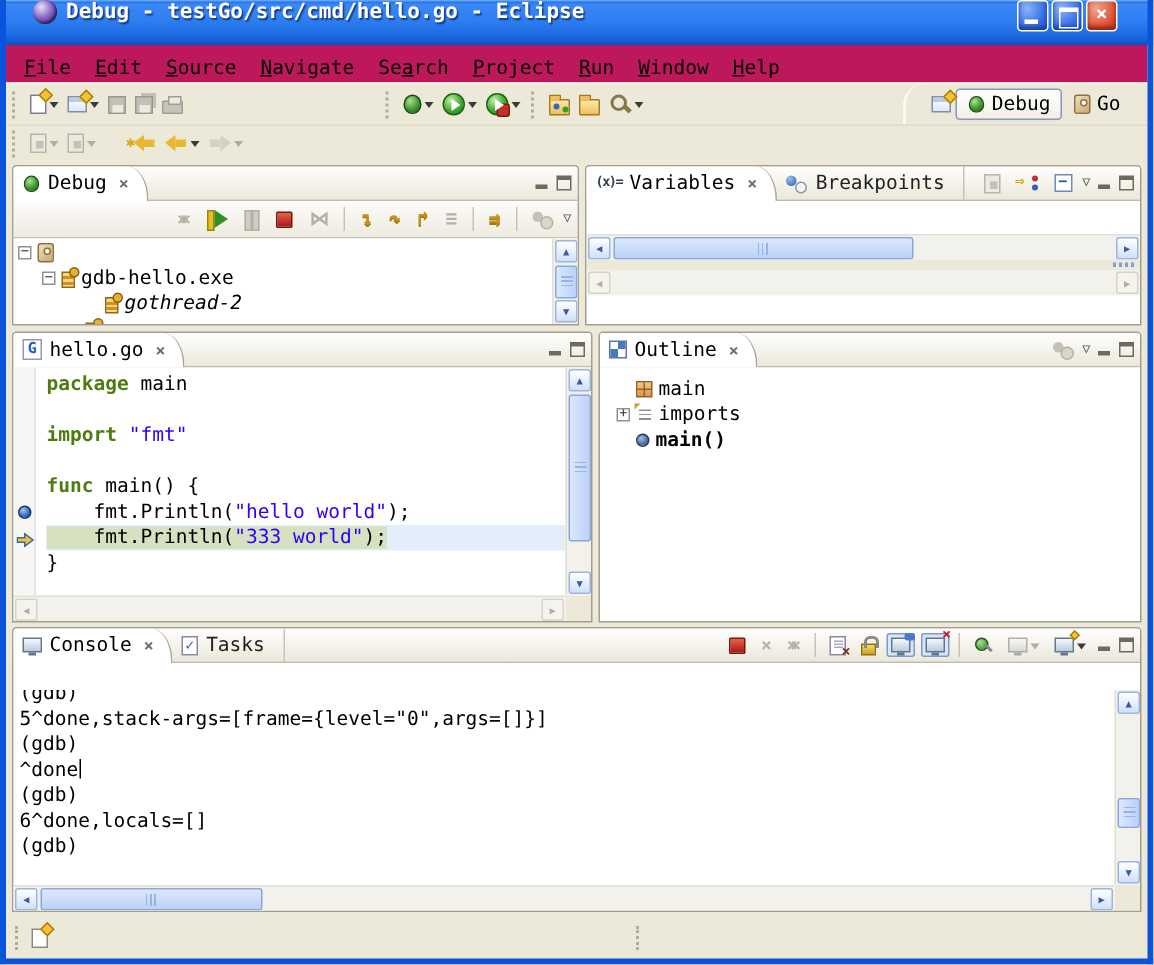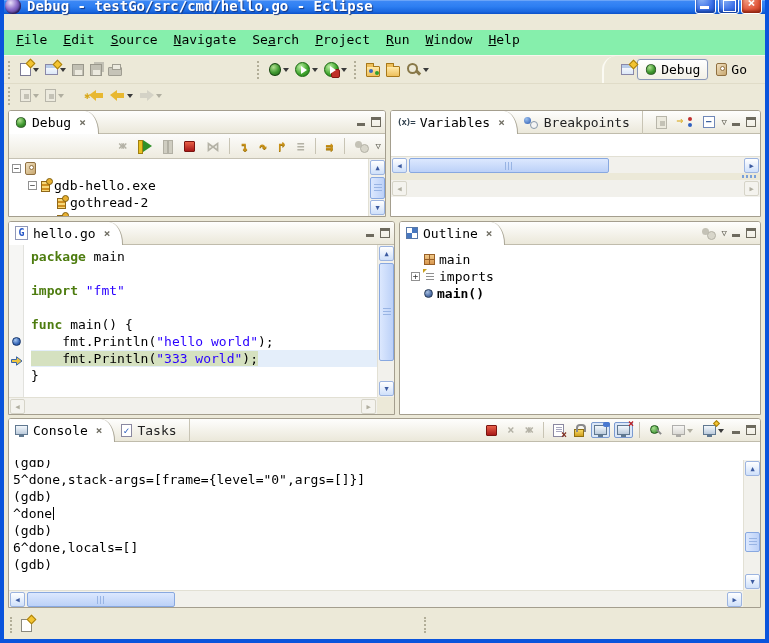--- a/index.html
+++ b/index.html
@@ -2,36 +2,36 @@
 <html><head>
 <meta charset="utf-8">
 <style>
   html,body{margin:0;padding:0;background:#c0c0c0}
   *{box-sizing:border-box}
   .window{position:relative;width:769px;height:643px;background:#ece9d8;overflow:hidden;
           font-family:"DejaVu Sans Mono","Liberation Mono",monospace;font-size:13px;color:#000}
   .frame{position:absolute;inset:0;border:4px solid #0a54dc;border-top:none;pointer-events:none;z-index:60}
 
   
-  .titlebar{position:absolute;left:0;top:0;right:0;height:14px;display:flex;align-items:flex-end;gap:6px;padding:0 5px;
+  .titlebar{position:absolute;left:0;top:0;right:0;height:30px;display:flex;align-items:flex-start;gap:6px;padding:0 22px;
     background:linear-gradient(180deg,#0f63e8 0%,#3b87f5 10%,#2e7ff2 45%,#1a68e0 82%,#0a50c8 100%);
     box-shadow:inset 0 1px 0 #6aa4f8}
   .app-icon{width:16px;height:16px;border-radius:50%;flex:none;
     background:radial-gradient(circle at 35% 30%,#e8e0f8,#8a6ac8 45%,#3a2a72 90%);box-shadow:inset -1px -1px 2px #241a50}
   .tb-title{color:#fff;font-weight:bold;font-size:14px;text-shadow:1px 1px 1px #16377e;white-space:nowrap;flex:1}
   .winbtns{display:flex;gap:2px;margin-right:2px}
   .wbtn{width:21px;height:21px;border:1px solid #fff;border-radius:3px;position:relative;
     background:radial-gradient(circle at 30% 25%,#8db4f5,#3a6fe8 60%,#1e50c8);box-shadow:inset 0 -2px 3px #16409a}
   .wbtn.close{background:radial-gradient(circle at 30% 25%,#f4a58c,#e0563a 60%,#b03018);box-shadow:inset 0 -2px 3px #8a2410;
     color:#fff;font-weight:bold;font-size:13px;text-align:center;line-height:18px}
   .wbtn.min::after{content:"";position:absolute;left:4px;bottom:4px;width:9px;height:3px;background:#fff}
   .wbtn.max::after{content:"";position:absolute;left:4px;top:4px;width:11px;height:10px;border:1px solid #fff;border-top-width:3px}
 
   
-  .menubar{position:absolute;left:4px;top:30px;right:4px;height:25px;display:flex;align-items:flex-start;padding-left:4px;background:#86efac}
+  .menubar{position:absolute;left:4px;top:30px;right:4px;height:25px;display:flex;align-items:flex-end;padding-left:4px;background:#be185d}
   .menu-item{padding:2px 8px;white-space:nowrap;cursor:default}
   .menu-item u{text-decoration:underline}
   .tbrow{position:absolute;left:4px;right:4px;display:flex;align-items:center;background:#ece9d8}
   .tb1{top:55px;height:29px;border-top:1px solid #f8f6ee;border-bottom:1px solid #e0dcc8}
   .tb2{top:84px;height:23px}
   .tgrip{width:5px;height:18px;border-left:2px dotted #b2ae98;margin:0 4px;flex:none}
   .tbtn{display:flex;align-items:center;gap:2px;padding:2px 2px;border:1px solid transparent;border-radius:2px;flex:none}
   .tbtn.pressed{border:1px solid #7a9ad0;background:#dbe7f7}
   .dd{width:0;height:0;border:3px solid transparent;border-top:4px solid #3a3a3a;margin-top:4px}
   .dd.dis{border-top-color:#b0aea0}
@@ -367,21 +367,21 @@
       <div id="debug-tree" style="position:absolute;left:0;top:1px;right:17px;bottom:0;overflow:hidden">
           <div class="trow" style="padding-left: 3px;">
             <span class="texp">−</span>
             <span class="ic i-launch"></span>
           </div>
           <div class="trow" style="padding-left: 19px;">
             <span class="texp">−</span>
             <span class="ic i-proc"></span>
             <span class="tlabel">gdb-hello.exe</span>
           </div>
-          <div class="trow" style="padding-left: 35px;">
+          <div class="trow" style="padding-left: 48px; font-style: italic;">
             <span class="texp none"></span>
             <span class="ic i-proc"></span>
             <span class="tlabel">gothread-2</span>
           </div>
           <div class="trow" style="padding-left: 35px;">
             <span class="texp none"></span>
             <span class="ic i-proc"></span>
             <span class="tlabel"></span>
           </div>
         </div>

